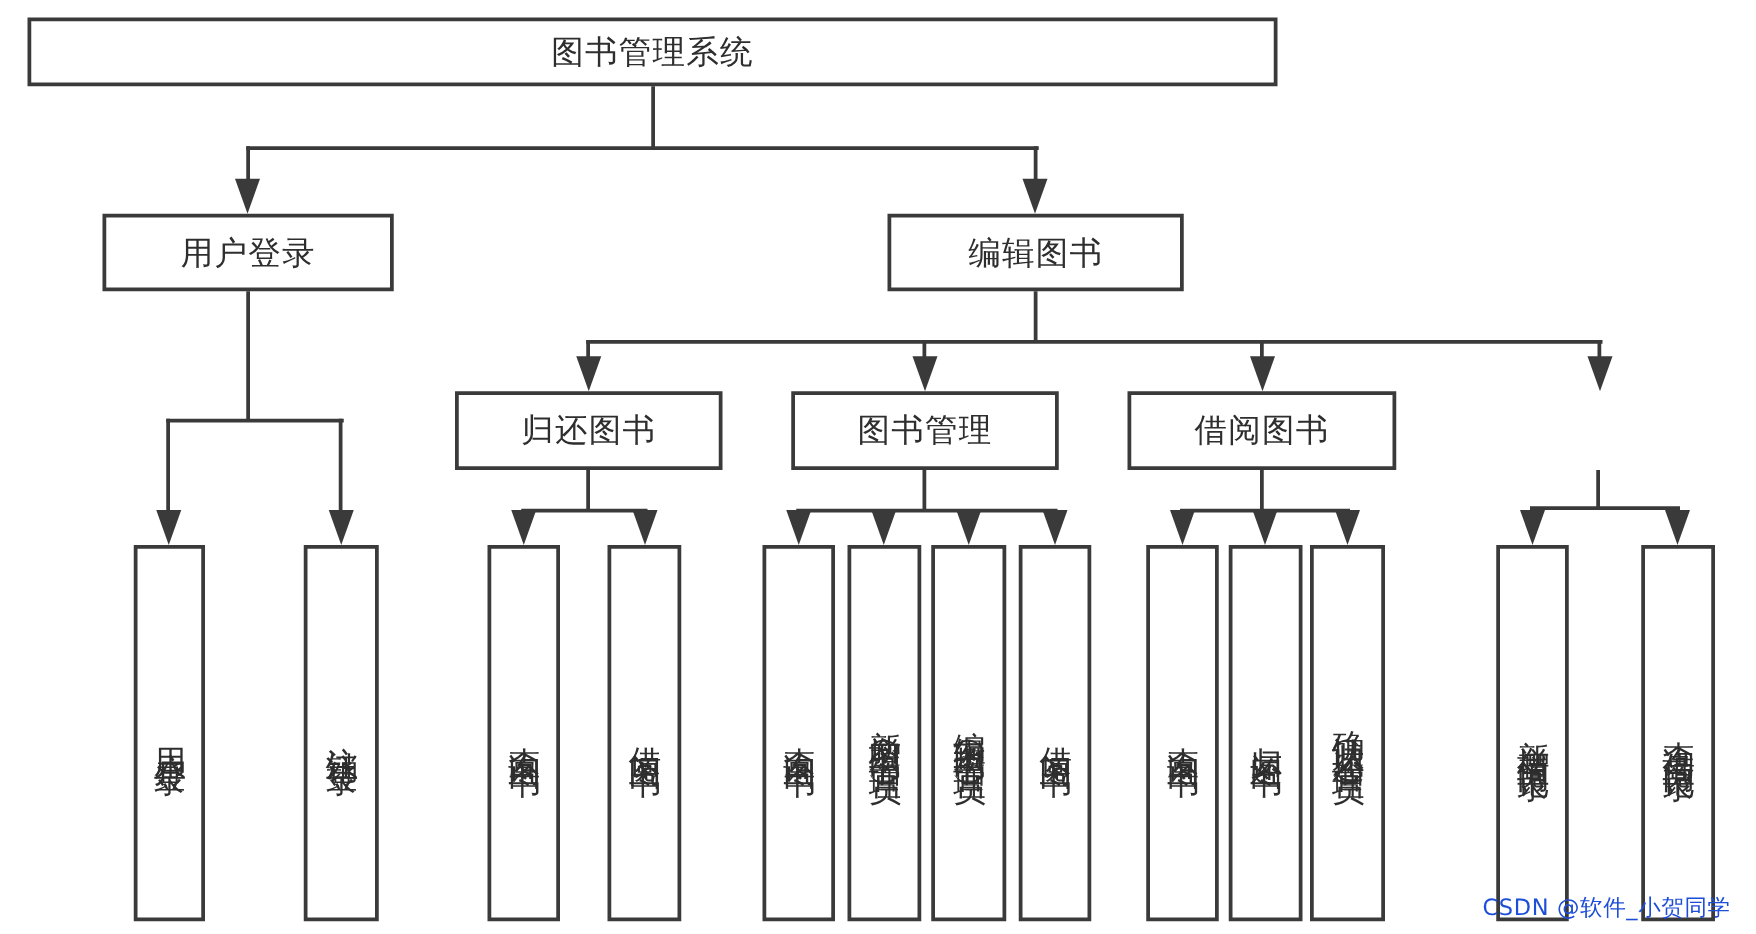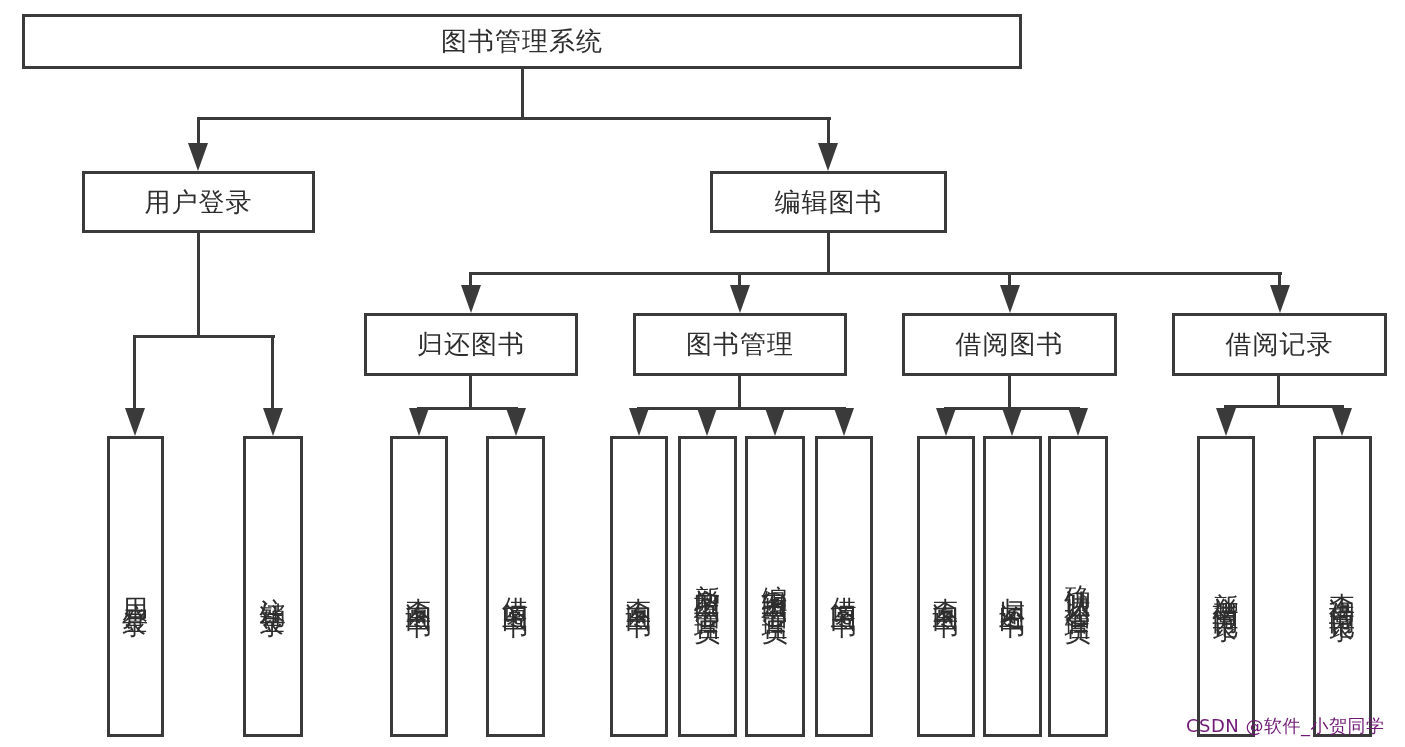--- a/index.html
+++ b/index.html
@@ -24,37 +24,36 @@
   .hline,.vline { position:absolute; background:#3a3a3a; }
   .hline { height:3px; }
   .vline { width:3px; }
   .arrow {
     position:absolute; width:0; height:0;
     border-left:10px solid transparent; border-right:10px solid transparent;
     border-top:28px solid #3a3a3a;
   }
   .watermark {
     position:absolute; left:1186px; top:714px; font-size:18px;
-    color:#701a75; letter-spacing:0.5px; white-space:nowrap;
+    color:#1d4ed8; letter-spacing:0.5px; white-space:nowrap;
   }
 </style>
 </head>
 <body>
 
 <div class="canvas">
 
   <div class="node" style="left:22px; top:14px; width:1000px; height:55px;">图书管理系统</div>
 
   <div class="node" style="left:82px; top:171px; width:233px; height:62px;">用户登录</div>
   <div class="node" style="left:710px; top:171px; width:237px; height:62px;">编辑图书</div>
 
   <div class="node" style="left:364px; top:313px; width:214px; height:63px;">归还图书</div>
   <div class="node" style="left:633px; top:313px; width:214px; height:63px;">图书管理</div>
   <div class="node" style="left:902px; top:313px; width:215px; height:63px;">借阅图书</div>
-  <div class="node" style="left:1172px; top:313px; width:215px; height:63px;">借阅记录</div>
 
   <div class="leaf" style="left:107px; width:57px;">
     <span>用户登录</span>
   </div>
   <div class="leaf" style="left:243px; width:60px;">
     <span>注销登录</span>
   </div>
 
   <div class="leaf" style="left:390px; width:58px;">
     <span>查询图书</span>

